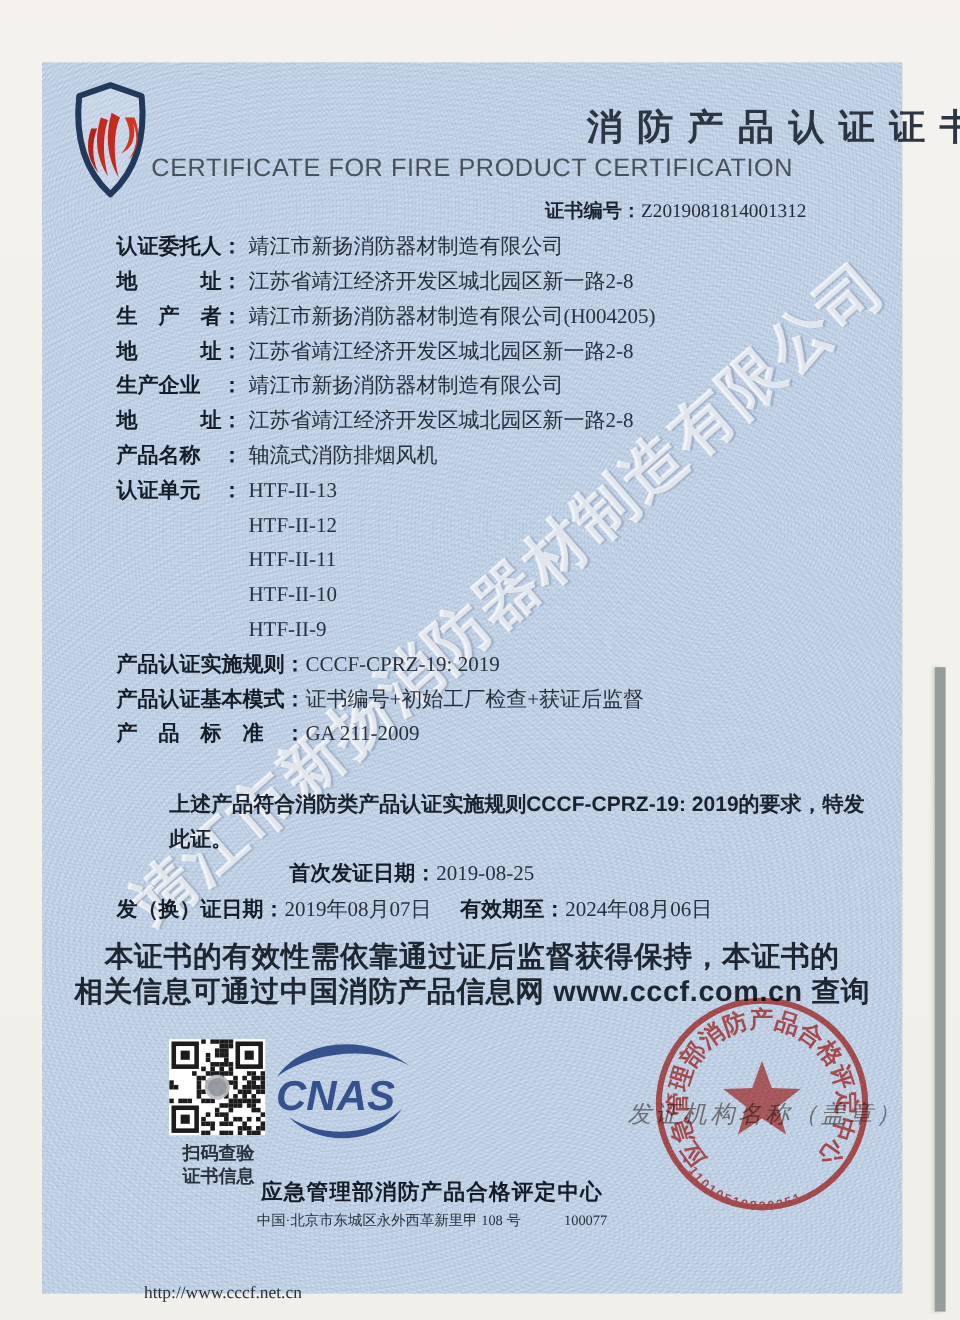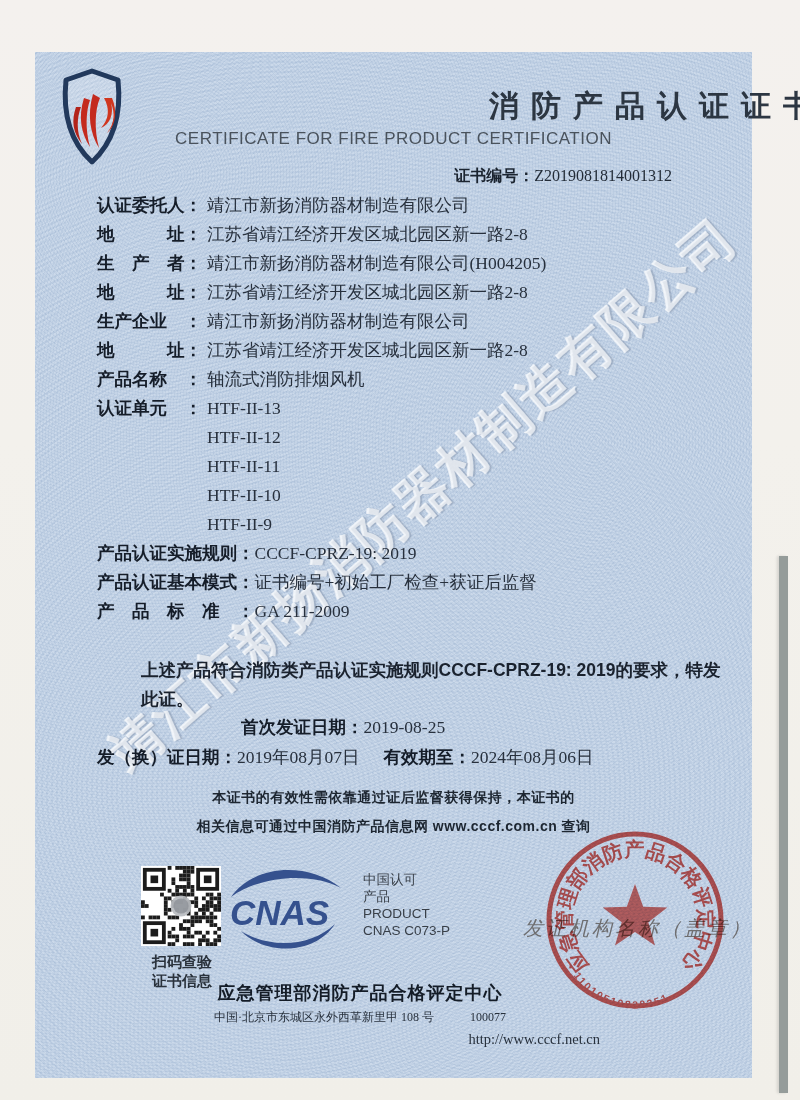--- a/index.html
+++ b/index.html
@@ -29,21 +29,21 @@
     pointer-events:none;
   }
   
   .logo{position:absolute;left:57px;top:66px;width:70px;height:102px;}
   .title{
     position:absolute;left:35px;top:86px;width:790px;text-align:right;
     font-size:30px;font-weight:bold;letter-spacing:12px;color:#2c3642;text-indent:12px;
   }
   .subtitle{
     position:absolute;left:35px;top:129px;width:717px;text-align:center;
-    font-size:17px;color:#49525c;letter-spacing:0.5px;
+    font-size:21px;color:#49525c;letter-spacing:0.5px;
   }
   .cert-no{
     position:absolute;right:128px;top:166px;
     font-size:16px;color:#232c38;font-family:"Liberation Serif",serif;
   }
   .cert-no b{font-family:"Liberation Sans",sans-serif;font-weight:bold;color:#1b2430;margin-left:12px;}
   
   .rows{position:absolute;left:97px;top:191px;width:600px;}
   .row{display:flex;height:29px;line-height:29px;font-size:17.5px;}
   .row .lbl{font-weight:bold;color:#151d29;white-space:pre;min-width:110px;}
@@ -52,21 +52,21 @@
     position:absolute;left:97px;top:656px;width:610px;
     font-size:17.5px;line-height:29px;font-weight:bold;color:#1a222e;margin-left:44px;
   }
   .date-first{position:absolute;left:241px;top:713px;height:29px;line-height:29px;font-size:17.5px;}
   .date-issue{position:absolute;left:97px;top:743px;height:29px;line-height:29px;font-size:17.5px;}
   .dlbl{font-weight:bold;color:#151d29;}
   .dval{font-family:"Liberation Serif",serif;color:#27303d;}
   .gap24{display:inline-block;width:24px;}
   .notice{
     position:absolute;left:60px;top:783px;width:667px;text-align:center;
-    font-size:14px;line-height:29px;font-weight:600;color:#1d2631;letter-spacing:0.5px;
+    font-size:24px;line-height:29px;font-weight:600;color:#1d2631;letter-spacing:0.5px;
   }
   
   .qr-wrap{position:absolute;left:95px;top:866px;width:82px;text-align:center;margin-left:46px;}
   .qr{width:80px;height:80px;background:#fff;display:block;}
   .qr-caption{margin-top:6px;font-size:15px;line-height:19px;color:#2a323c;font-weight:600;}
   .cnas{position:absolute;left:225px;top:861px;width:122px;height:88px;}
   .cnas-text{
     position:absolute;left:363px;top:871px;font-size:13.5px;line-height:17px;color:#383f48;
   }
   .issuer-label{
@@ -77,21 +77,21 @@
   .seal{position:absolute;left:540px;top:828px;width:190px;height:185px;opacity:0.88;mix-blend-mode:multiply;}
   .org-line{
     position:absolute;left:120px;top:981px;width:480px;text-align:center;
     font-size:18px;font-weight:bold;color:#141c27;letter-spacing:1px;
   }
   .addr-line{
     position:absolute;left:120px;top:1009px;width:480px;text-align:center;
     font-family:"Liberation Serif",serif;font-size:12px;color:#27303c;
   }
   .web-line{
-    position:absolute;left:120px;top:1031px;width:480px;text-align:right;
+    position:absolute;left:120px;top:1070px;width:480px;text-align:left;
     font-family:"Liberation Serif",serif;font-size:14.5px;color:#27303c;
   }
   .sp2{display:inline-block;width:36px;}
 </style>
 </head>
 <body>
 
 <div class="page">
   <div class="panel"></div>
 
@@ -352,26 +352,20 @@
       <div>扫码查验</div>
       <div>证书信息</div>
     </div>
   </div>
 
   <svg class="cnas" viewBox="0 0 122 88">
     <path d="M6,36 C28,4 82,0 116,27 C88,11 36,14 6,36 Z" fill="#35518e"></path>
     <text x="5" y="64" font-size="35" font-weight="bold" font-style="italic" fill="#35518e" font-family="Liberation Sans, sans-serif" letter-spacing="0">CNAS</text>
     <path d="M16,70 C44,88 86,86 110,63 C90,94 40,95 16,70 Z" fill="#35518e"></path>
   </svg>
-  <div class="cnas-text">
-    <div>中国认可</div>
-    <div>产品</div>
-    <div>PRODUCT</div>
-    <div>CNAS C073-P</div>
-  </div>
 
   <div class="issuer-label">发证机构名称（盖章）</div>
 
   <svg class="seal" viewBox="0 0 190 185">
     <defs>
       <path id="sealTop" d="M 49.7,137.3 A 64,64 0 1 1 140.3,137.3" fill="none"></path>
       <path id="sealBot" d="M 25.3,131.3 A 74,74 0 0 0 164.7,131.3" fill="none"></path>
     </defs>
     <circle cx="95" cy="92" r="86" fill="none" stroke="#d5453e" stroke-width="5"></circle>
     <text font-size="20" font-weight="bold" fill="#d5453e" font-family="Liberation Serif, serif">

